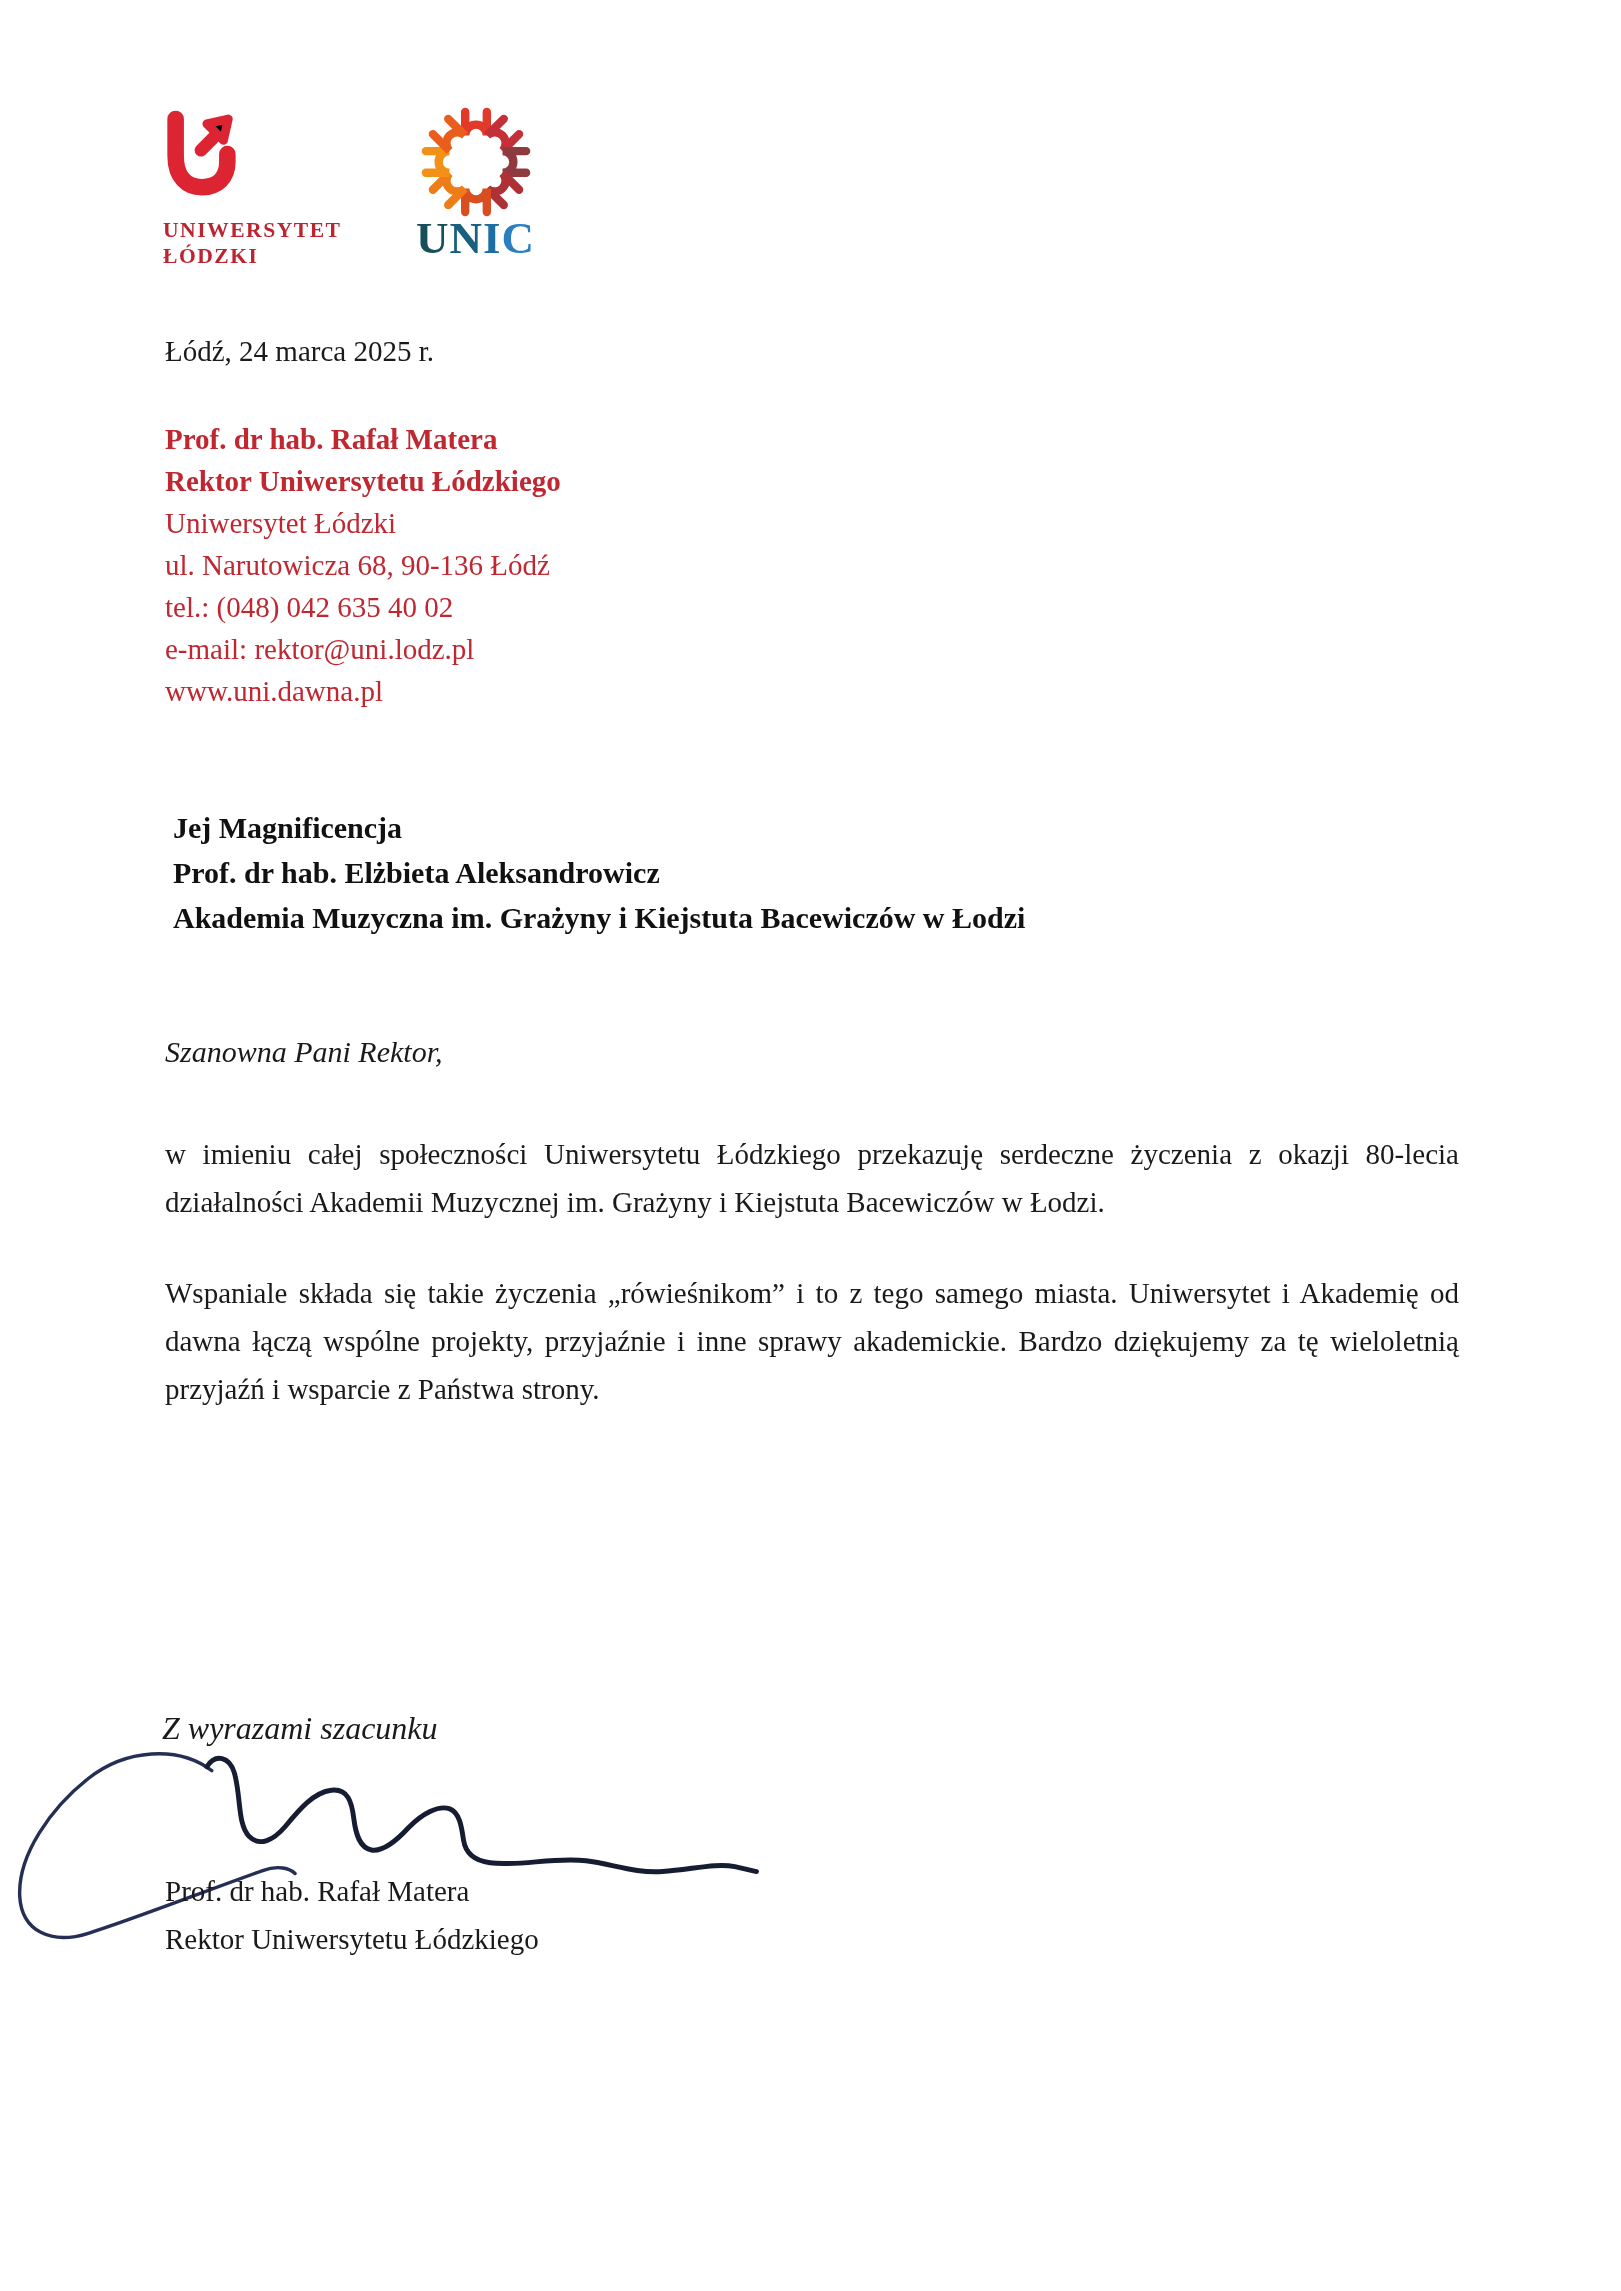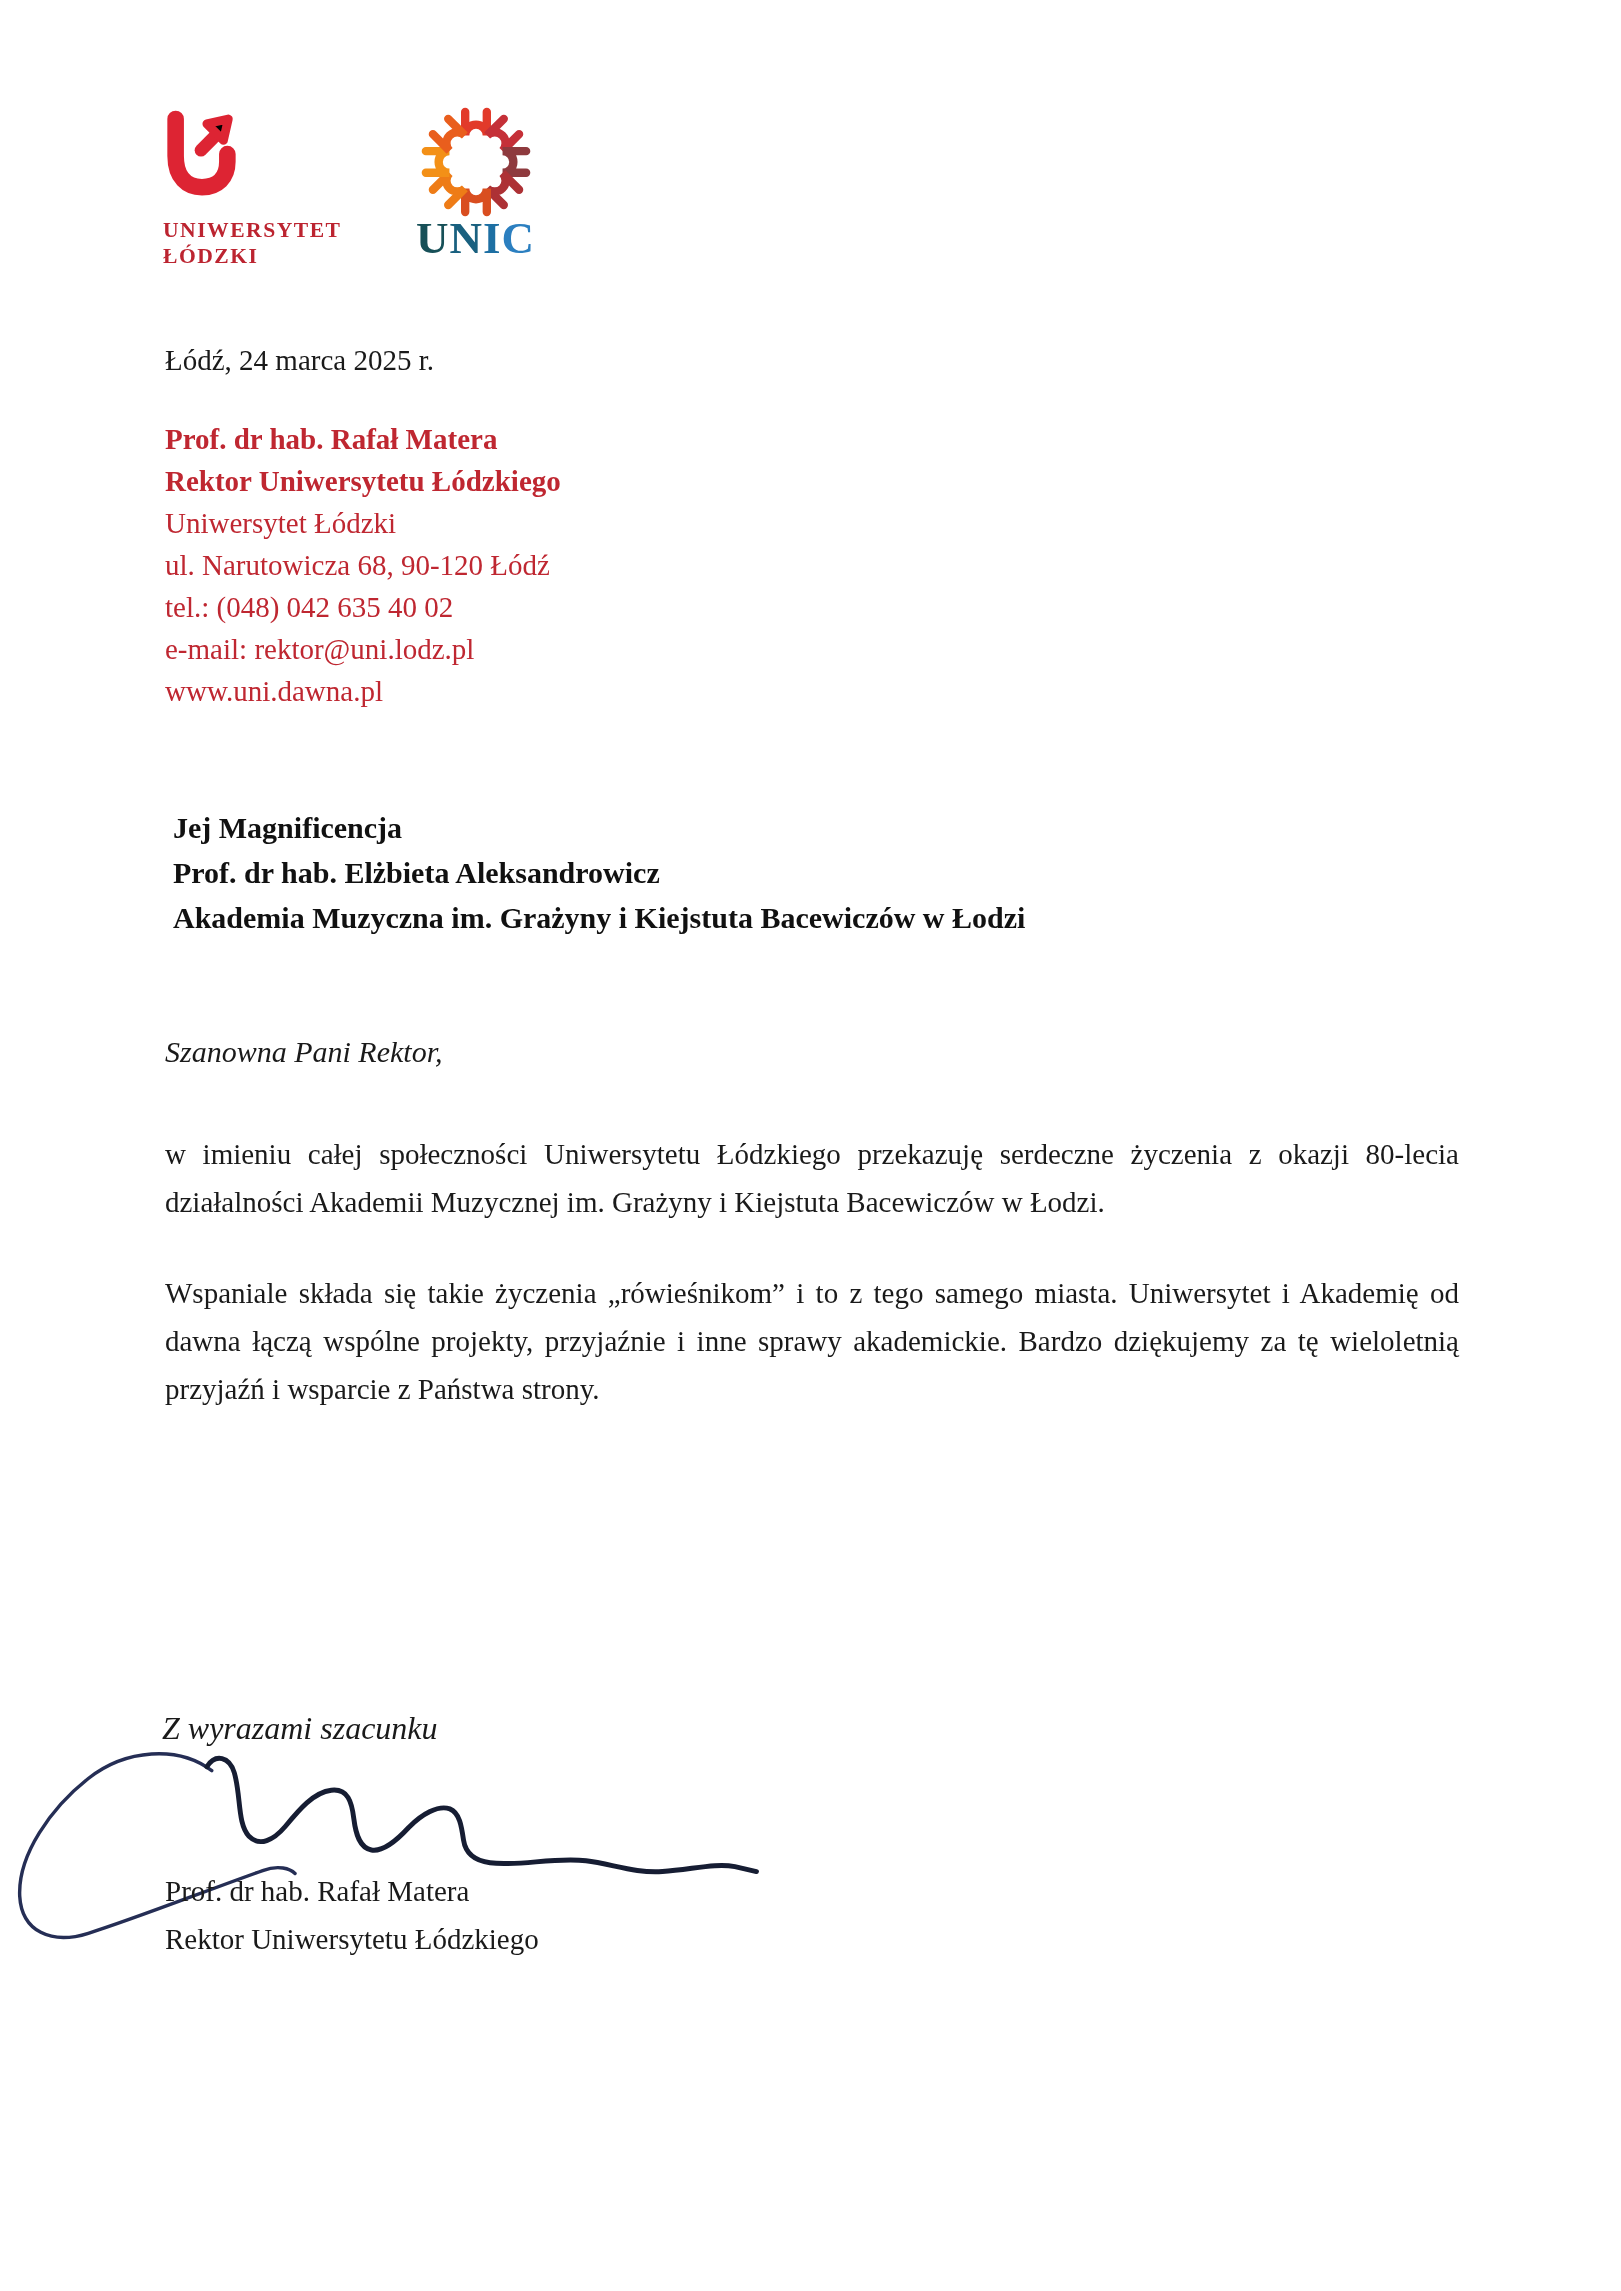--- a/index.html
+++ b/index.html
@@ -17,21 +17,21 @@
     position:absolute;left:163px;top:218px;
     font-weight:bold;font-size:21.6px;line-height:25.5px;letter-spacing:1.5px;
   }
   .unic-logo{position:absolute;left:418px;top:102px;width:116px;height:116px;}
   .unic-wordmark{
     position:absolute;left:406px;top:214px;width:139px;
     text-align:center;font-weight:bold;font-size:45px;letter-spacing:1px;
     line-height:49px;
   }
   
-  .dateline{position:absolute;left:165px;top:344px;font-size:29px;text-align:right;}
+  .dateline{position:absolute;left:165px;top:335px;font-size:29px;text-align:right;}
   .sender{position:absolute;left:165px;top:418px;font-size:29px;line-height:42px;}
   .sender .b{font-weight:bold;}
   .recipient{position:absolute;left:173px;top:805px;font-size:30px;line-height:45px;font-weight:bold;color:#111;}
   .salutation{position:absolute;left:165px;top:1035px;font-size:30px;font-style:italic;}
   .body-text{position:absolute;left:165px;top:1130px;width:1294px;font-size:29px;line-height:48px;text-align:justify;}
   .body-text p{margin:0 0 43px 0;}
   .closing{position:absolute;left:162px;top:1710px;font-size:32px;font-style:italic;}
   .signature-wrap{position:absolute;left:5.9px;top:1745px;width:774px;height:211px;}
   .signer{position:absolute;left:165px;top:1867px;font-size:29px;line-height:48px;}
 </style>
@@ -63,21 +63,21 @@
     </g>
   </svg>
   <div class="unic-wordmark"><span style="color: rgb(23, 80, 88);">U</span><span style="color: rgb(25, 96, 127);">N</span><span style="color: rgb(29, 111, 163);">I</span><span style="color: rgb(43, 127, 192);">C</span></div>
 
   <div class="dateline">Łódź, 24 marca 2025 r.</div>
 
   <div class="sender" style="color: rgb(191, 39, 49);">
     <div class="b">Prof. dr hab. Rafał Matera</div>
     <div class="b">Rektor Uniwersytetu Łódzkiego</div>
     <div>Uniwersytet Łódzki</div>
-    <div>ul. Narutowicza 68, 90-120 Łódź</div>
+    <div>ul. Narutowicza 68, 90-136 Łódź</div>
     <div>tel.: (048) 042 635 40 02</div>
     <div>e-mail: rektor@uni.lodz.pl</div>
     <div>www.uni.dawna.pl</div>
   </div>
 
   <div class="recipient">
     <div>Jej Magnificencja</div>
     <div>Prof. dr hab. Elżbieta Aleksandrowicz</div>
     <div>Akademia Muzyczna im. Grażyny i Kiejstuta Bacewiczów w Łodzi</div>
   </div>

